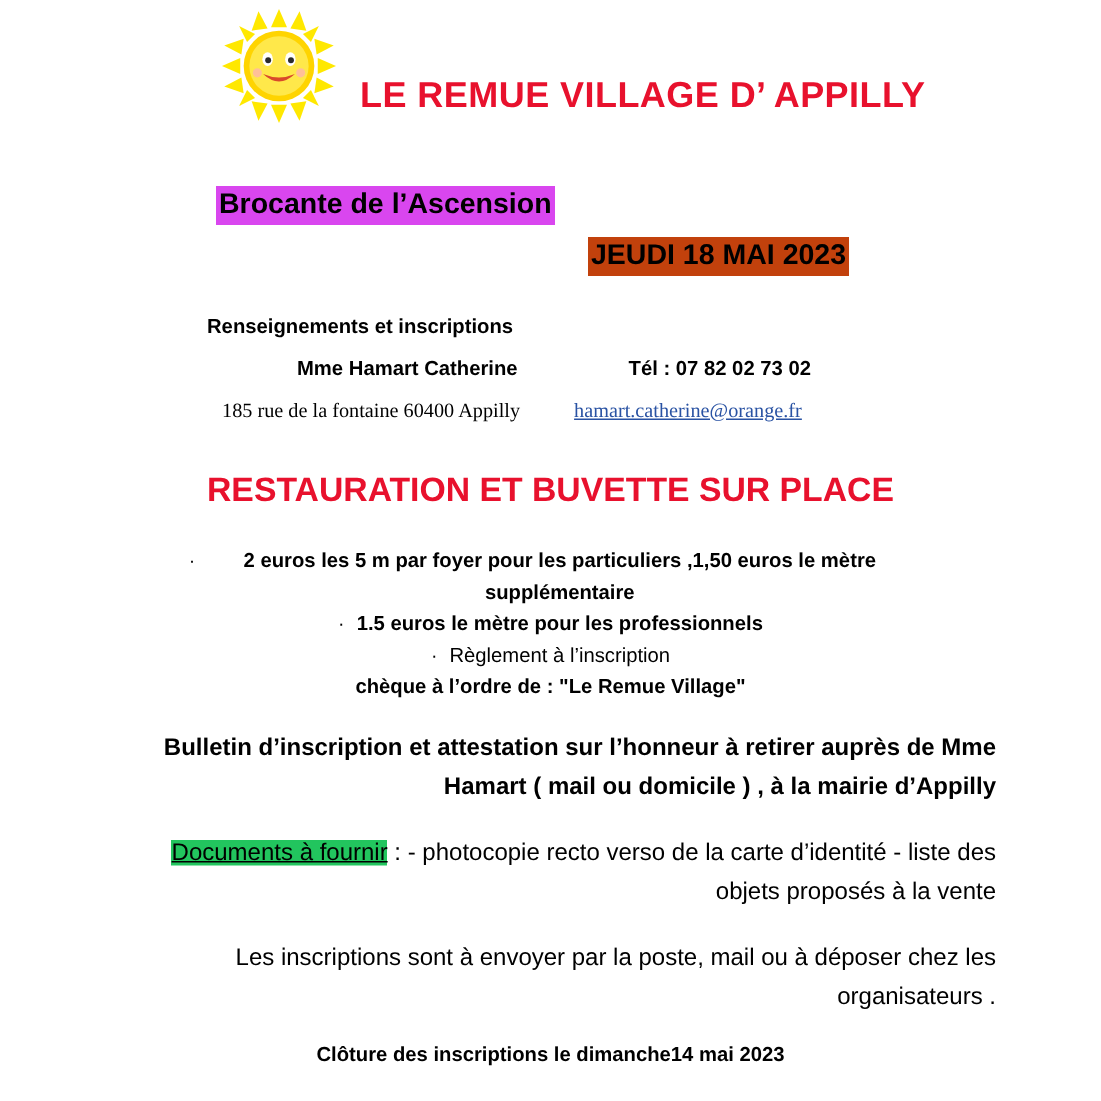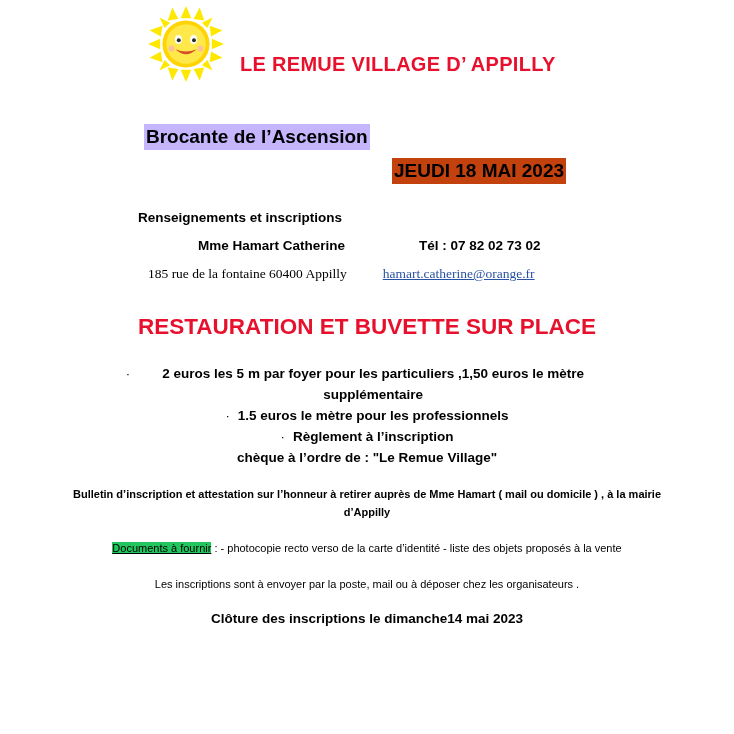--- a/index.html
+++ b/index.html
@@ -34,37 +34,37 @@
     height: 76px;
     flex: 0 0 76px;
     position: relative;
   }
   .sun-wrap svg {
     display: block;
     width: 76px;
     height: 76px;
   }
   .title-main {
-    font-size: 20px;
+    font-size: 24px;
     font-weight: bold;
     color: #e8112d;
     letter-spacing: 0.3px;
     margin-left: 16px;
     margin-top: 40px;
     white-space: nowrap;
   }
 
   
   .event-block {
     margin-top: 42px;
     padding-left: 84px;
   }
   .evt-name {
     display: inline-block;
-    background: #c4b5fd;
+    background: #d946ef;
     color: #000;
     font-size: 19px;
     font-weight: bold;
     padding: 1px 2px;
     line-height: 1.25;
   }
   .evt-date-row {
     margin-top: 8px;
     text-align: left;
     padding-left: 248px;
@@ -130,32 +130,32 @@
     margin-right: 8px;
     font-size: 13px;
     line-height: 1.55;
   }
   .b1 {
     font-weight: bold;
     text-align: center;
     max-width: 470px;
   }
   .b2 { font-weight: bold; }
-  .b3 { font-weight: bold; }
+  .b3 { font-weight: normal; }
   .b4 { font-weight: bold; }
   .center-row {
     text-align: center;
     line-height: 1.55;
   }
 
   
   .para {
     margin-top: 18px;
-    text-align: center;
-    font-size: 11px;
+    text-align: right;
+    font-size: 16px;
     line-height: 1.62;
     padding: 0 10px;
   }
   .para.bold { font-weight: bold; }
   .hl {
     background: #22c55e;
   }
   .u { text-decoration: underline; }
 
   .closing {

